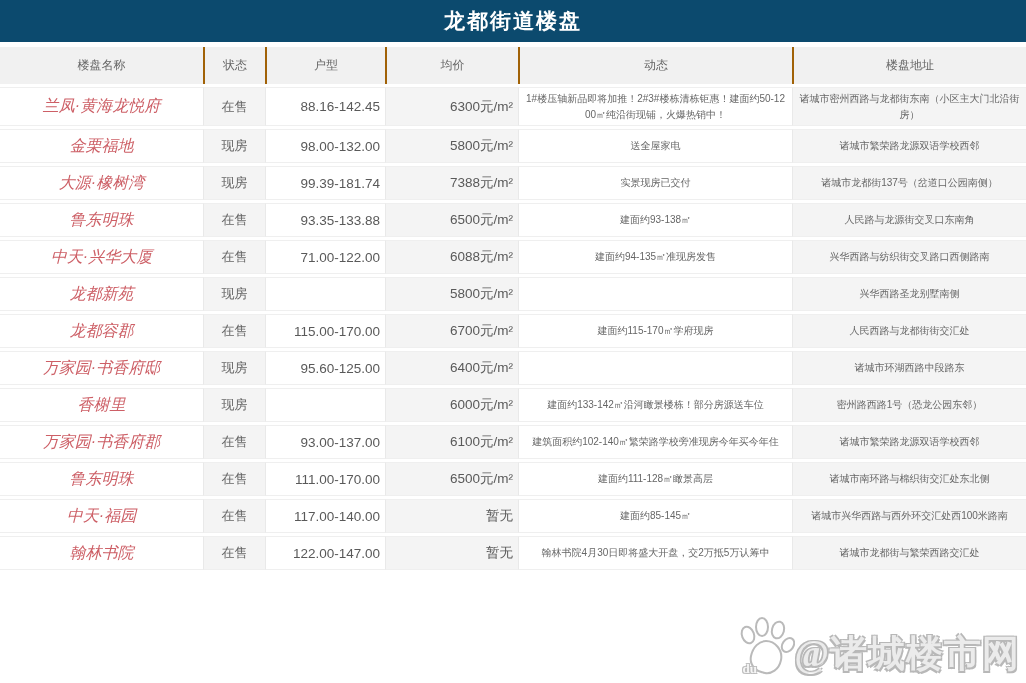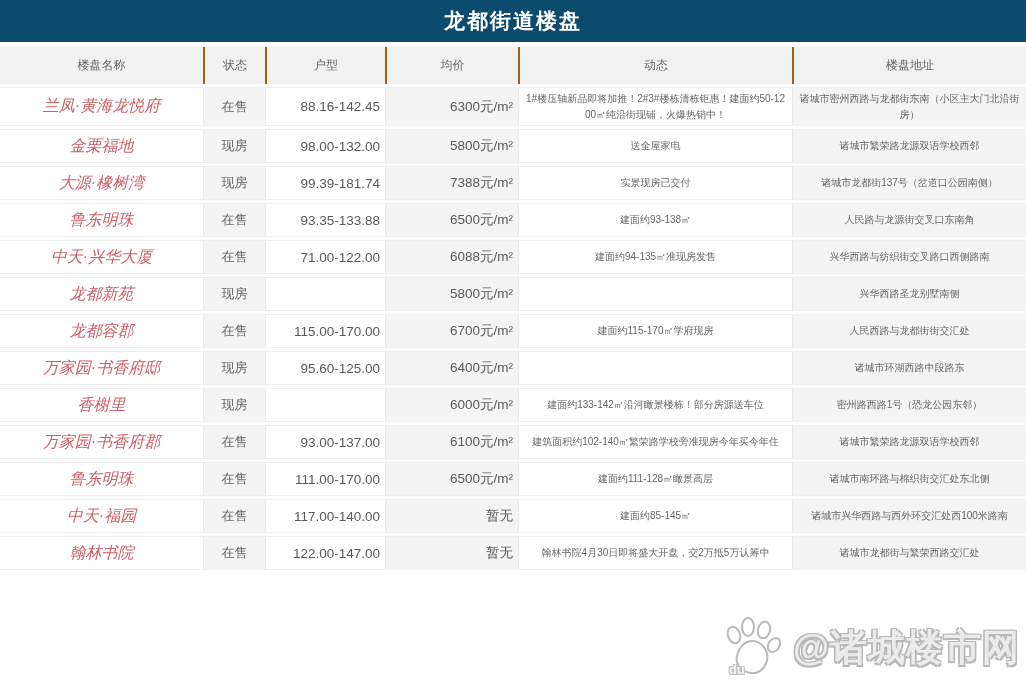--- a/index.html
+++ b/index.html
@@ -56,24 +56,25 @@
   td + td { border-left: 1px solid #e9e9e9; }
   td:nth-child(2), td:nth-child(4), td:nth-child(6) { background: #f4f4f4; }
   td.cell-name { font-size: 16px; font-style: italic; }
   .name-link { color: #cd5f66; text-decoration: none; cursor: pointer; }
   td.cell-huxing, td.cell-price { font-size: 13.5px; color: #595959; text-align: right; }
   td.cell-dynamic, td.cell-address { font-size: 10px; line-height: 1.55; color: #666; }
   .watermark {
     position: absolute;
     right: 6px; bottom: 4px;
     display: flex;
-    align-items: center;
-    gap: 12px;
+    align-items: flex-end;
+    gap: 0;
     pointer-events: none;
     opacity: 0.92;
+    font-family: Liberation Serif, serif;
   }
   .wm-paw { position: relative; width: 58px; height: 62px; }
   .wm-du {
     position: absolute; left: 6px; bottom: 2px;
     font-size: 13px; font-weight: bold;
     color: rgba(255,255,255,0.85);
     text-shadow: 1px 1px 0 #b9b9b9, -1px -1px 0 #b9b9b9, 1px -1px 0 #b9b9b9, -1px 1px 0 #b9b9b9;
   }
   .wm-text {
     font-size: 37px;

